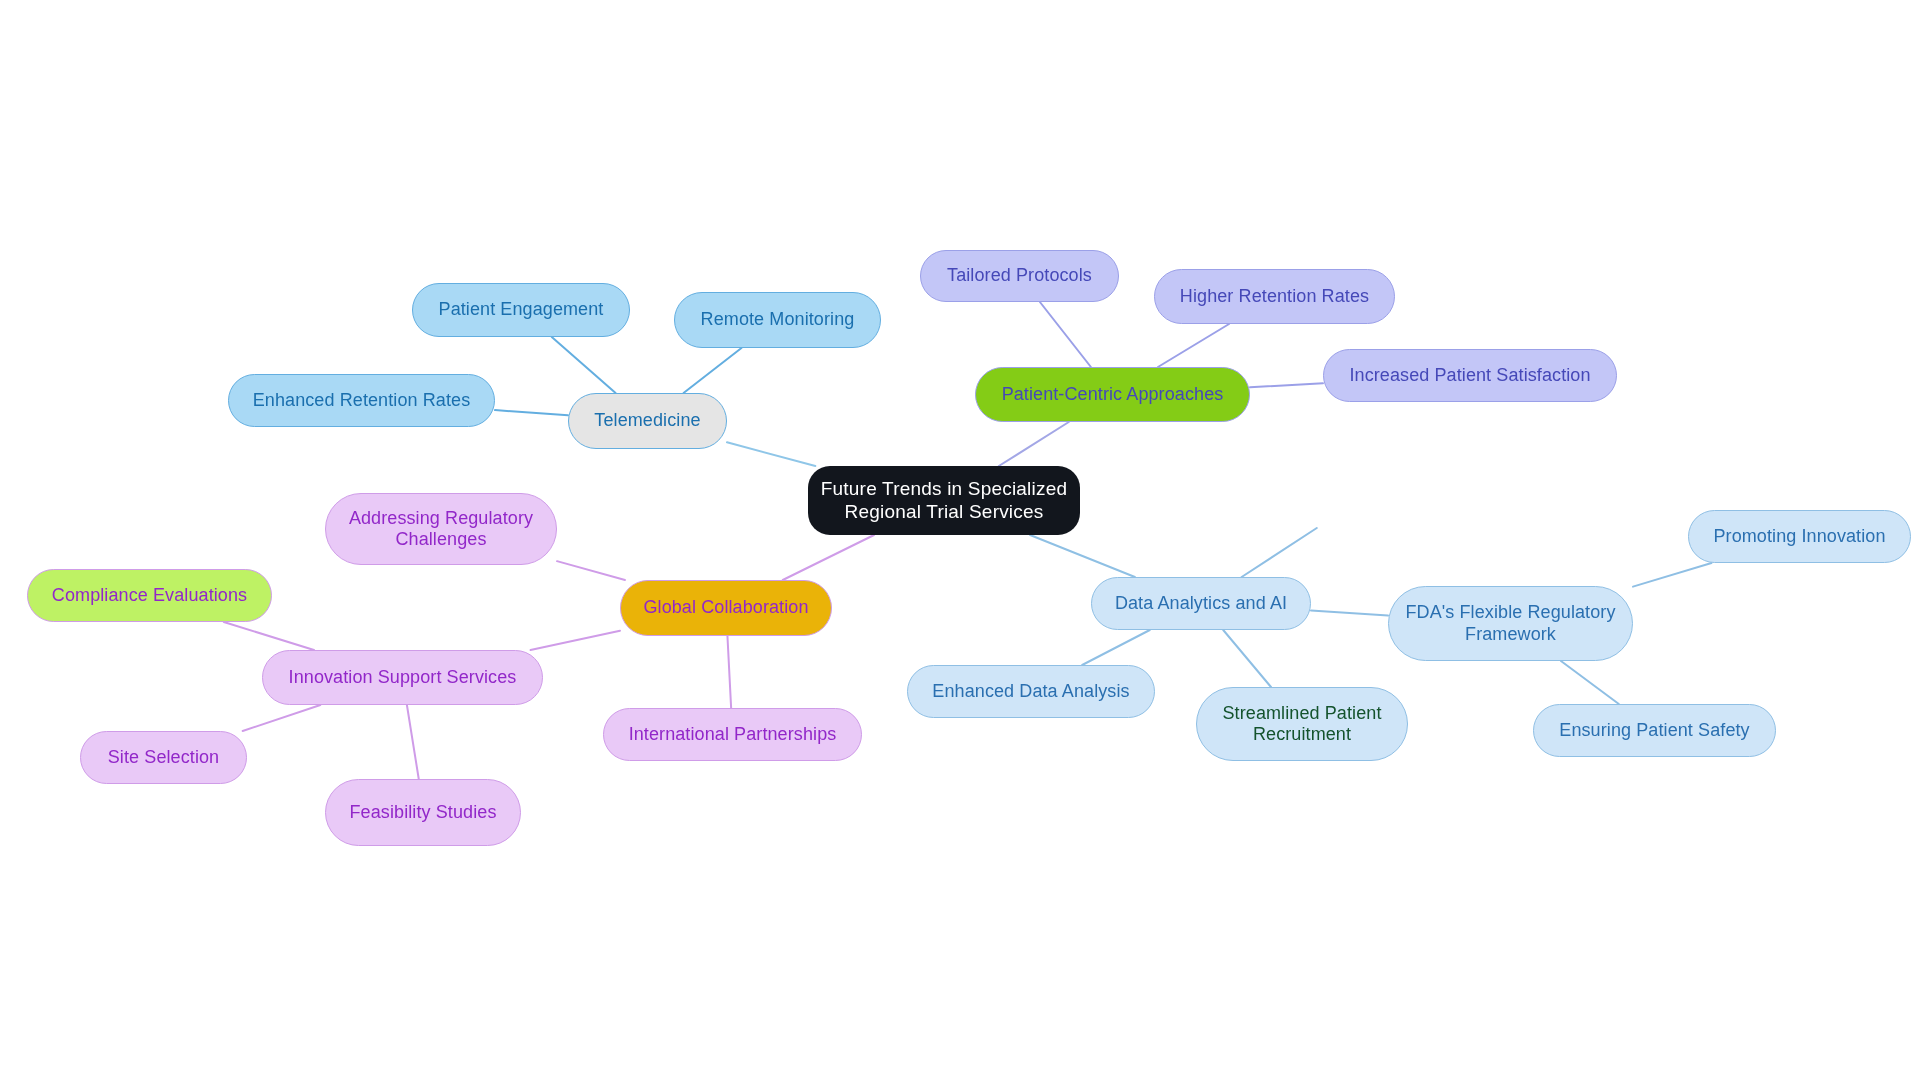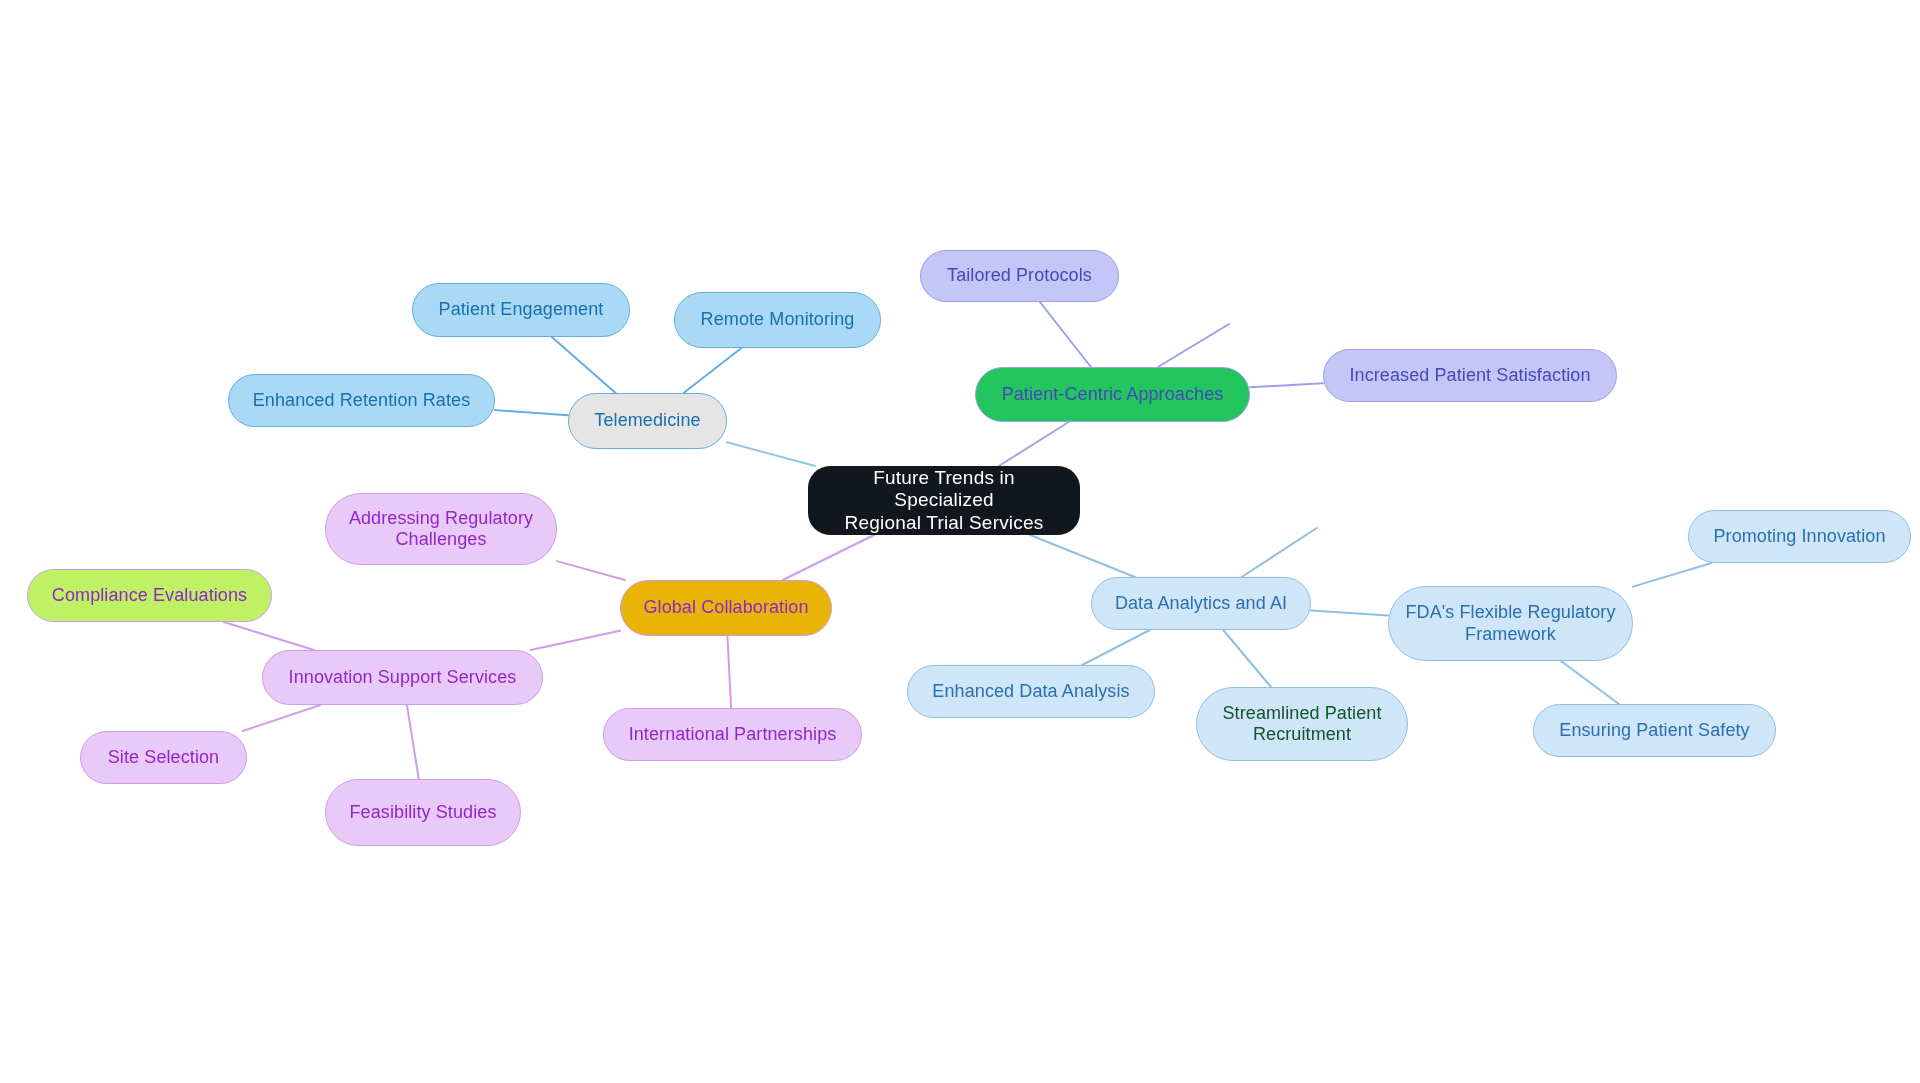--- a/index.html
+++ b/index.html
@@ -43,21 +43,21 @@
     padding: 10px 14px;
     white-space: pre-line;
     letter-spacing: 0.1px;
   }
   .node.root {
     border-radius: 22px;
     border-width: 0;
     background: #12161d;
     color: #ffffff;
     font-size: 19px;
-    padding: 10px 13px;
+    padding: 10px 2px;
     letter-spacing: 0.2px;
   }
 </style>
 </head>
 <body>
 
 <div id="mindmap">
   <svg class="edges" id="edge-layer" viewBox="0 0 1920 1083" width="1920" height="1083">
       <line x1="815.3301886792453" y1="466" x2="727" y2="442.3161888701518" stroke="#8fc6e8" stroke-width="2" stroke-linecap="round"></line>
       <line x1="998.8419811320755" y1="466" x2="1068.7853773584907" y2="422" stroke="#a3a7e6" stroke-width="2" stroke-linecap="round"></line>
@@ -81,22 +81,23 @@
       <line x1="313.9634146341463" y1="650" x2="223.8170731707317" y2="622" stroke="#cf9ce8" stroke-width="2" stroke-linecap="round"></line>
       <line x1="320.34375" y1="705" x2="242.66875" y2="731" stroke="#cf9ce8" stroke-width="2" stroke-linecap="round"></line>
       <line x1="406.904296875" y1="705" x2="418.755859375" y2="779" stroke="#cf9ce8" stroke-width="2" stroke-linecap="round"></line>
     </svg>
 <div class="node root" style="left: 808px; top: 466px; width: 272px; height: 69px; font-size: 19px;">Future Trends in Specialized
 Regional Trial Services</div>
     <div class="node" style="left: 568px; top: 393px; width: 159px; height: 56px; font-size: 18px; background: #e5e5e5; border-color: rgb(99, 174, 224); color: rgb(26, 111, 174);">Telemedicine</div>
     <div class="node" style="left: 412px; top: 283px; width: 218px; height: 54px; font-size: 18px; background: rgb(169, 217, 245); border-color: rgb(99, 174, 224); color: rgb(26, 111, 174);">Patient Engagement</div>
     <div class="node" style="left: 674px; top: 292px; width: 207px; height: 56px; font-size: 18px; background: rgb(169, 217, 245); border-color: rgb(99, 174, 224); color: rgb(26, 111, 174);">Remote Monitoring</div>
     <div class="node" style="left: 228px; top: 374px; width: 267px; height: 53px; font-size: 18px; background: rgb(169, 217, 245); border-color: rgb(99, 174, 224); color: rgb(26, 111, 174);">Enhanced Retention Rates</div>
-    <div class="node" style="left: 975px; top: 367px; width: 275px; height: 55px; font-size: 18px; background: #22c55e; border-color: rgb(155, 160, 232); color: rgb(69, 72, 184);">Patient-Centric Approaches</div>
+    <div class="node" style="left: 975px; top: 367px; width: 275px; height: 55px; font-size: 18px; background: #84cc16; border-color: rgb(155, 160, 232); color: rgb(69, 72, 184);">Patient-Centric Approaches</div>
     <div class="node" style="left: 920px; top: 250px; width: 199px; height: 52px; font-size: 18px; background: rgb(195, 198, 247); border-color: rgb(155, 160, 232); color: rgb(69, 72, 184);">Tailored Protocols</div>
+    <div class="node" style="left: 1154px; top: 269px; width: 241px; height: 55px; font-size: 18px; background: rgb(195, 198, 247); border-color: rgb(155, 160, 232); color: rgb(69, 72, 184);">Higher Retention Rates</div>
     <div class="node" style="left: 1323px; top: 349px; width: 294px; height: 53px; font-size: 18px; background: rgb(195, 198, 247); border-color: rgb(155, 160, 232); color: rgb(69, 72, 184);">Increased Patient Satisfaction</div>
     <div class="node" style="left: 1091px; top: 577px; width: 220px; height: 53px; font-size: 18px; background: rgb(207, 229, 248); border-color: rgb(143, 191, 228); color: rgb(42, 111, 176);">Data Analytics and AI</div>
     <div class="node" style="left: 1388px; top: 586px; width: 245px; height: 75px; font-size: 18px; background: rgb(207, 229, 248); border-color: rgb(143, 191, 228); color: rgb(42, 111, 176);">FDA's Flexible Regulatory
 Framework</div>
     <div class="node" style="left: 907px; top: 665px; width: 248px; height: 53px; font-size: 18px; background: rgb(207, 229, 248); border-color: rgb(143, 191, 228); color: rgb(42, 111, 176);">Enhanced Data Analysis</div>
     <div class="node" style="left: 1196px; top: 687px; width: 212px; height: 74px; font-size: 18px; background: rgb(207, 229, 248); border-color: rgb(143, 191, 228); color: #14532d;">Streamlined Patient
 Recruitment</div>
     <div class="node" style="left: 1688px; top: 510px; width: 223px; height: 53px; font-size: 18px; background: rgb(207, 229, 248); border-color: rgb(143, 191, 228); color: rgb(42, 111, 176);">Promoting Innovation</div>
     <div class="node" style="left: 1533px; top: 704px; width: 243px; height: 53px; font-size: 18px; background: rgb(207, 229, 248); border-color: rgb(143, 191, 228); color: rgb(42, 111, 176);">Ensuring Patient Safety</div>
     <div class="node" style="left: 620px; top: 580px; width: 212px; height: 56px; font-size: 18px; background: #eab308; border-color: rgb(207, 156, 232); color: rgb(146, 39, 201);">Global Collaboration</div>

